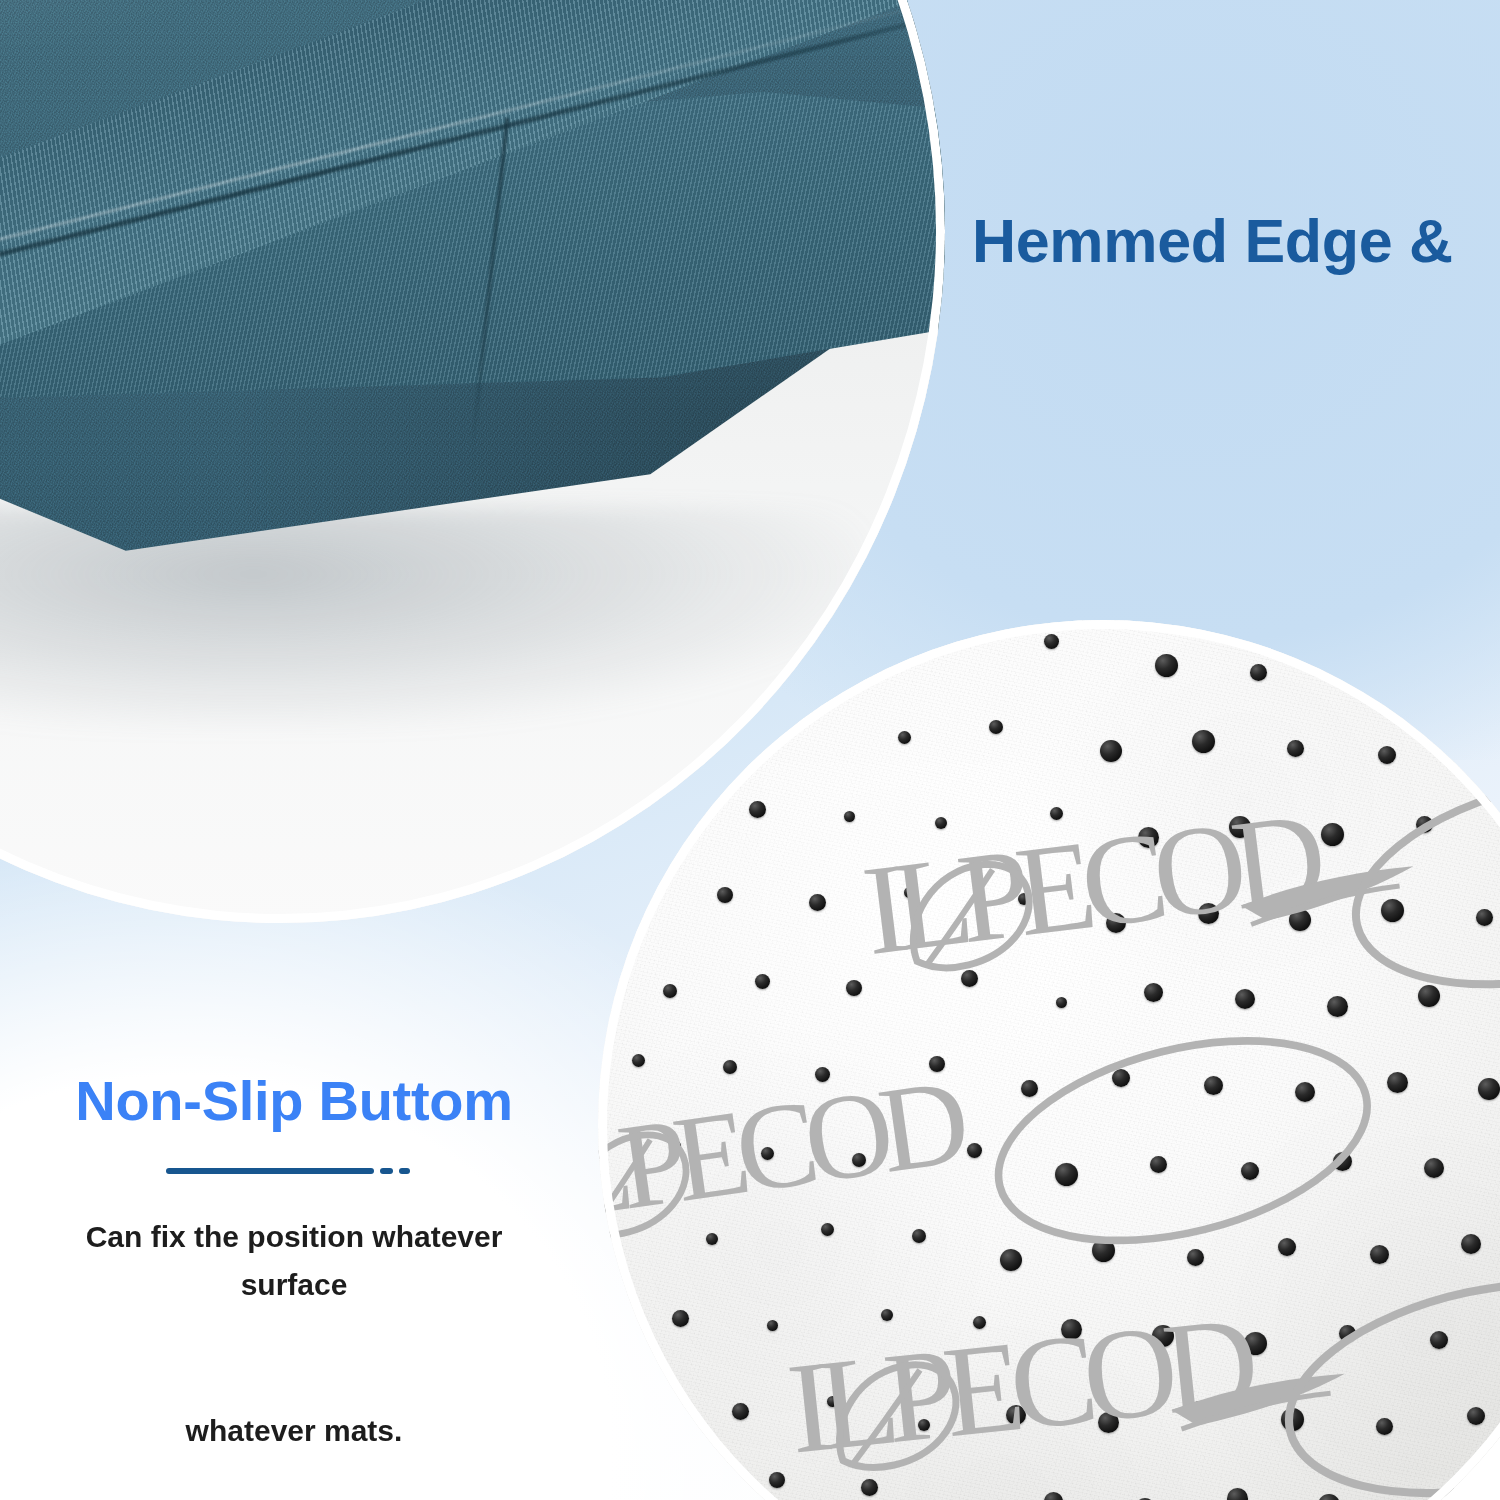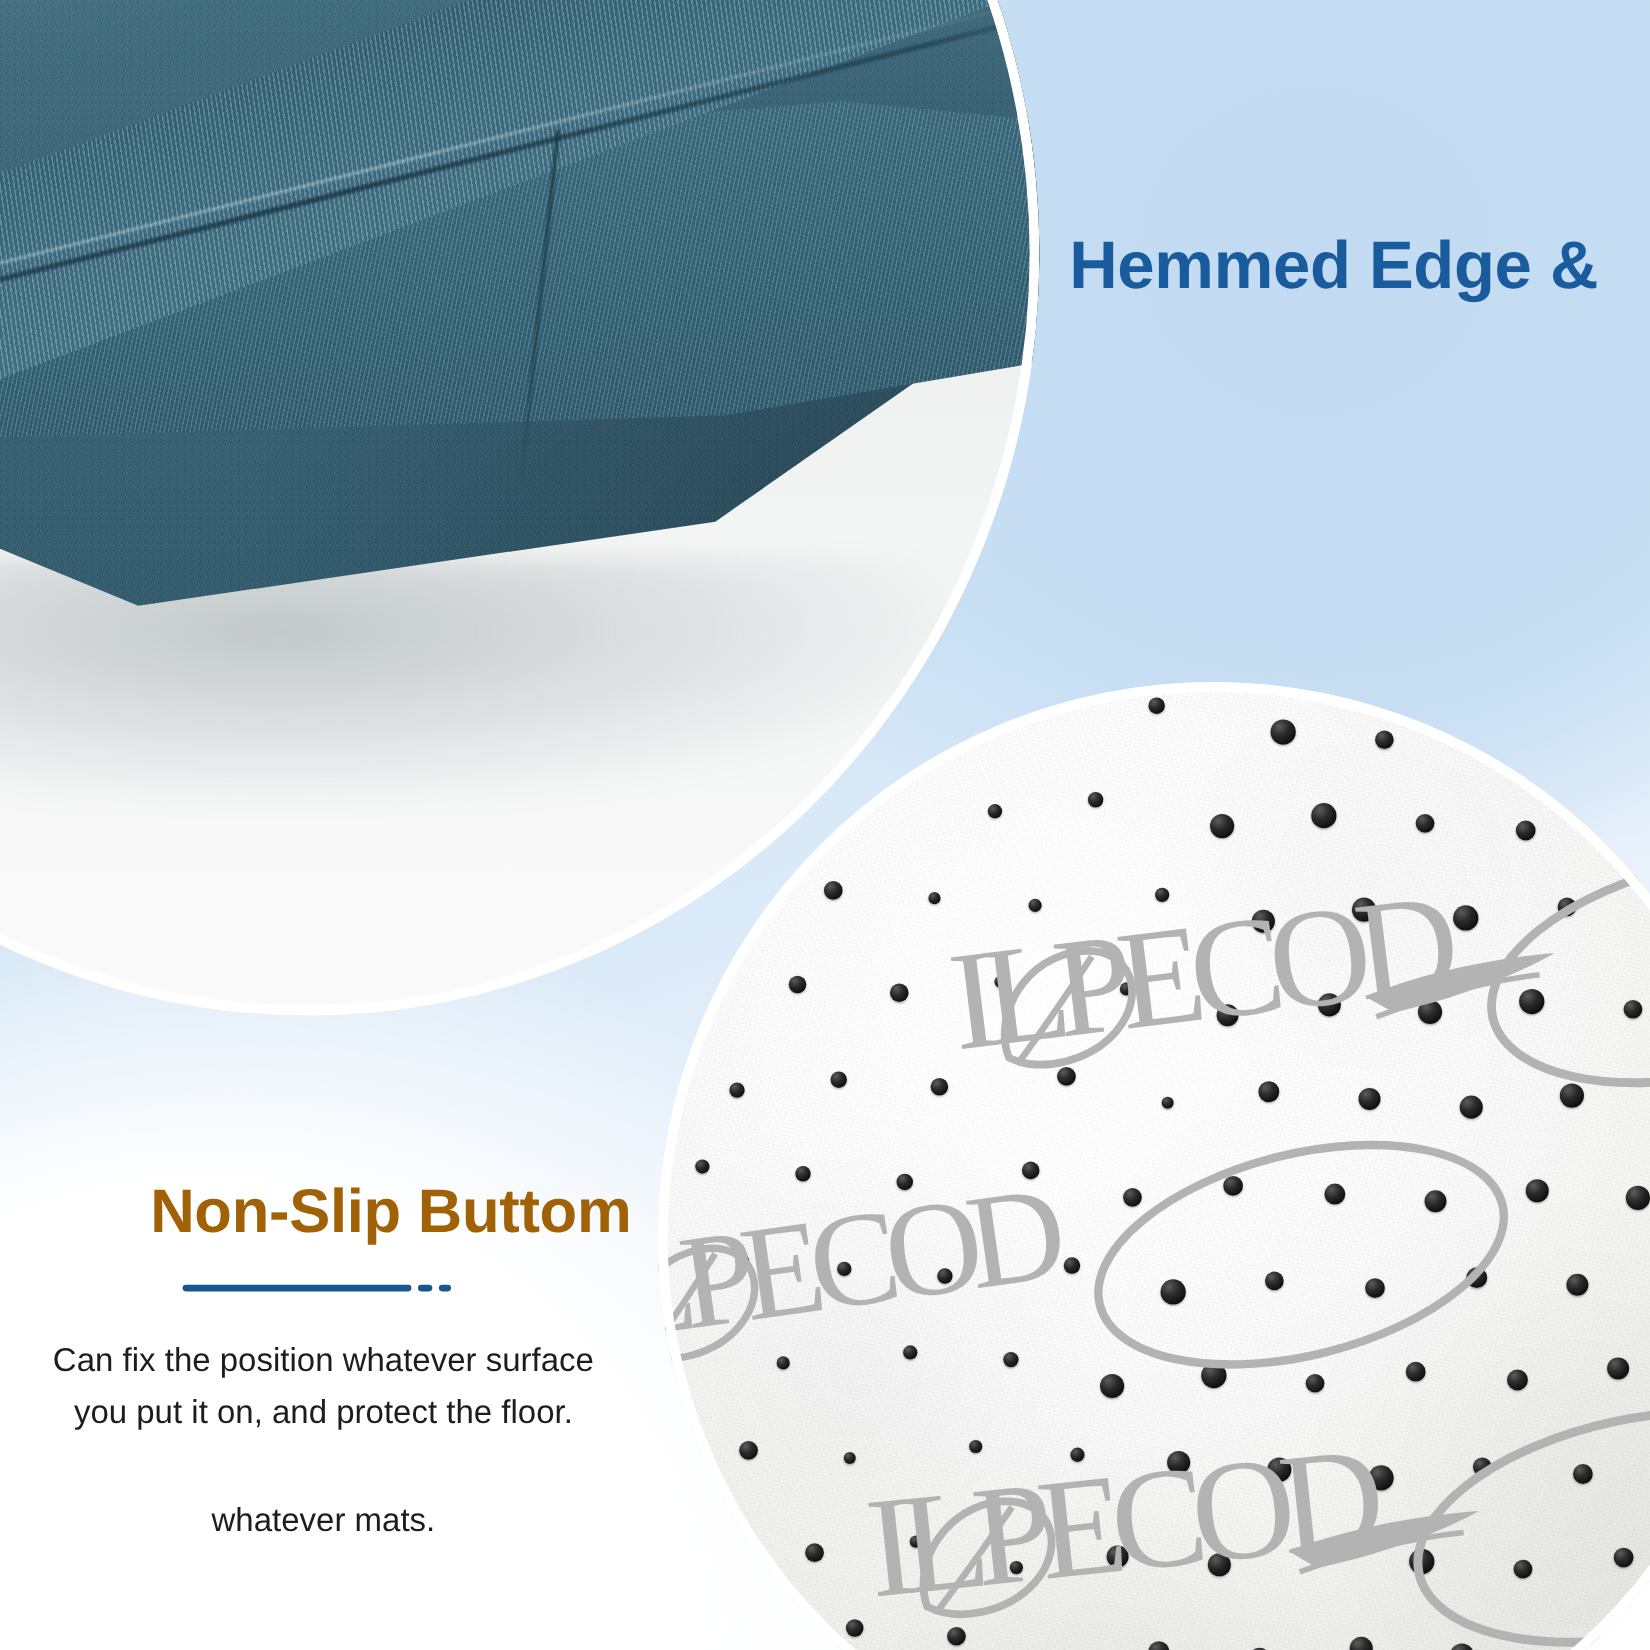--- a/index.html
+++ b/index.html
@@ -295,27 +295,26 @@
   #heading-hemmed .l2 { display: block; }
 
   #block-nonslip {
     position: absolute;
     left: 14px;
     top: 1070px;
     width: 560px;
     text-align: center;
   }
   #heading-nonslip {
-    color: #a16207;
+    color: #3b82f6;
     font-size: 56px;
     font-weight: 700;
     letter-spacing: -0.005em;
     line-height: 1.12;
     margin: 0;
-    text-align: right;
   }
   .divider-wrap {
     position: relative;
     height: 26px;
     margin: 24px 0 30px 0;
   }
   .divider-line {
     position: absolute;
     left: 152px;
     top: 11px;
@@ -335,21 +334,21 @@
     position: absolute;
     left: 385px; top: 11px;
     width: 11px; height: 6px;
     background: #17568f;
     border-radius: 3px;
   }
   #body-nonslip {
     color: #1d1d1d;
     font-size: 30px;
     line-height: 1.62;
-    font-weight: 400;
+    font-weight: 700;
     margin: 0;
     padding: 0 22px;
   }
 </style>
 </head>
 <body>
 
 <div id="stage">
 
   <div class="bg-base"></div>
@@ -529,16 +528,16 @@
 
   <div id="block-nonslip">
     <h2 id="heading-nonslip">Non-Slip Buttom</h2>
 
     <div class="divider-wrap">
       <div class="divider-line"></div>
       <div class="divider-dash1"></div>
       <div class="divider-dash2"></div>
     </div>
 
-    <p id="body-nonslip"><span>Can fix the position whatever surface</span><br><span>you put it on, and protect the floor.</span><br><br><span>whatever mats.</span></p>
+    <p id="body-nonslip"><span>Can fix the position whatever surface</span><br><br><br><span>whatever mats.</span></p>
   </div>
 
 </div>
 
 </body></html>

